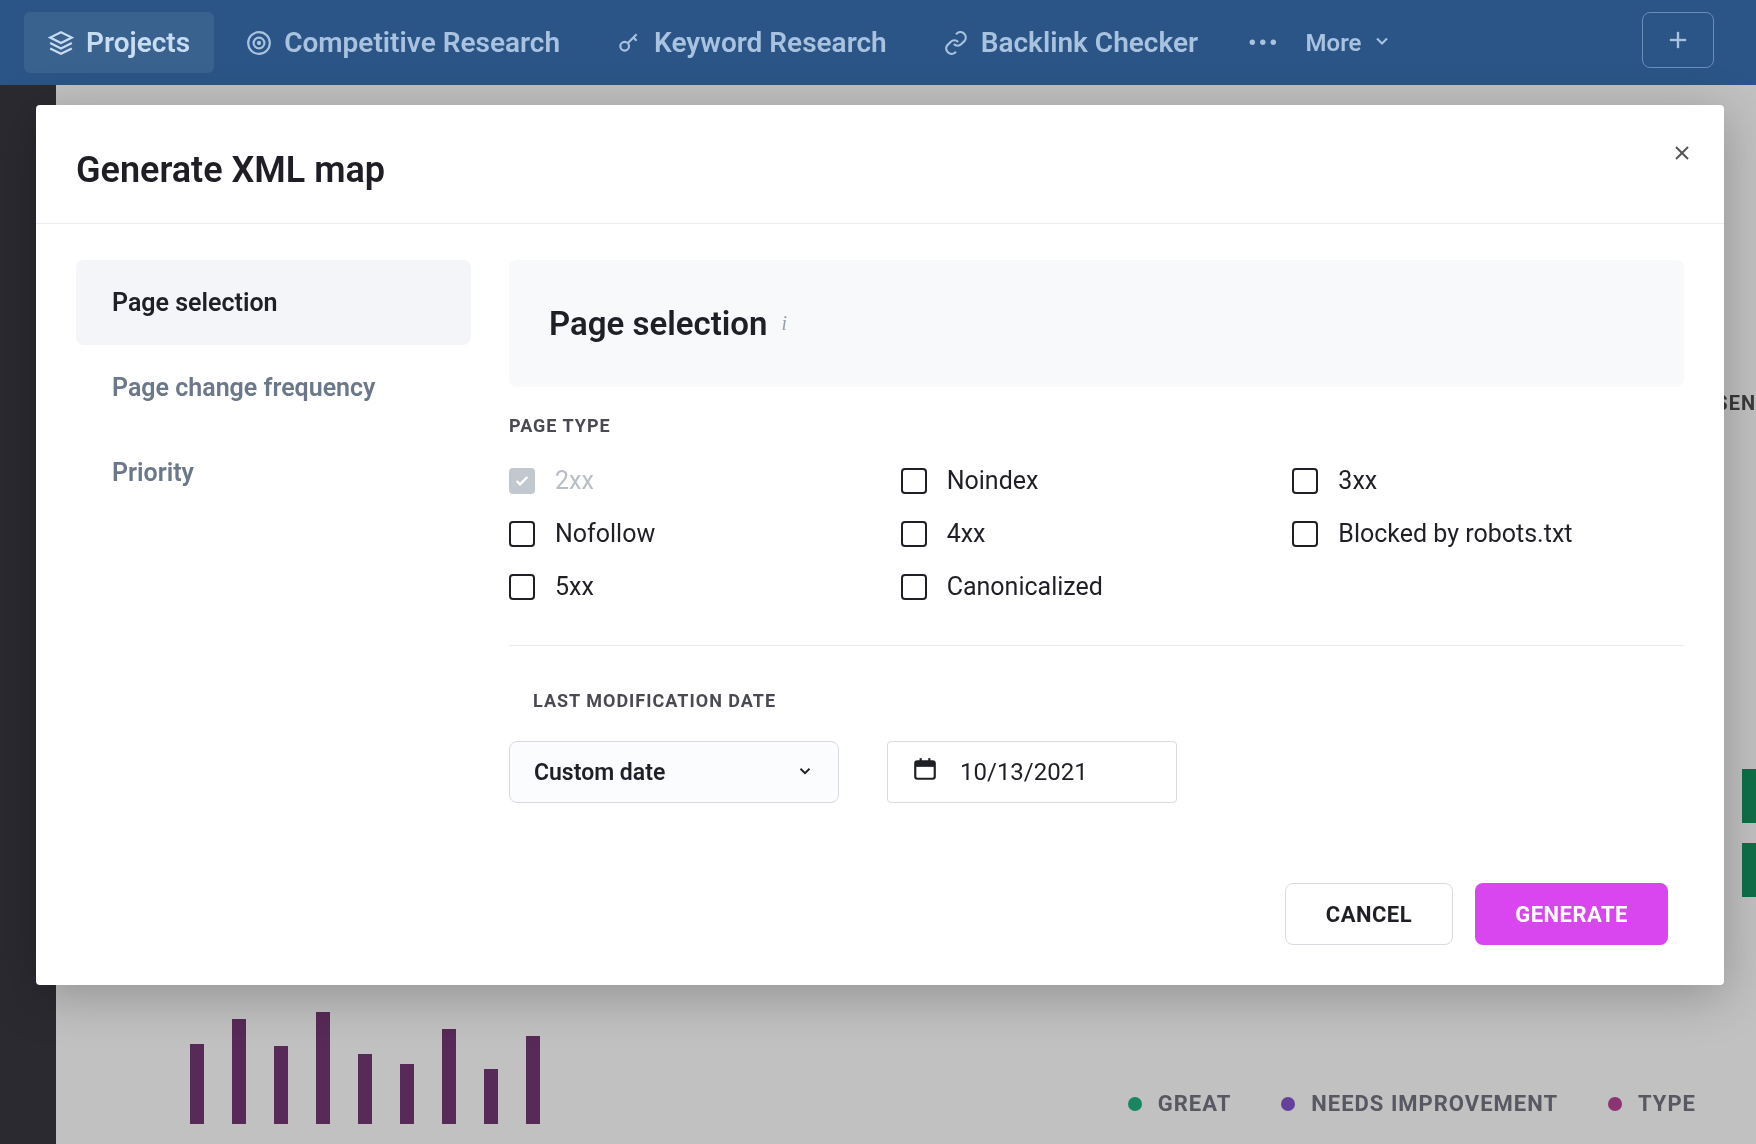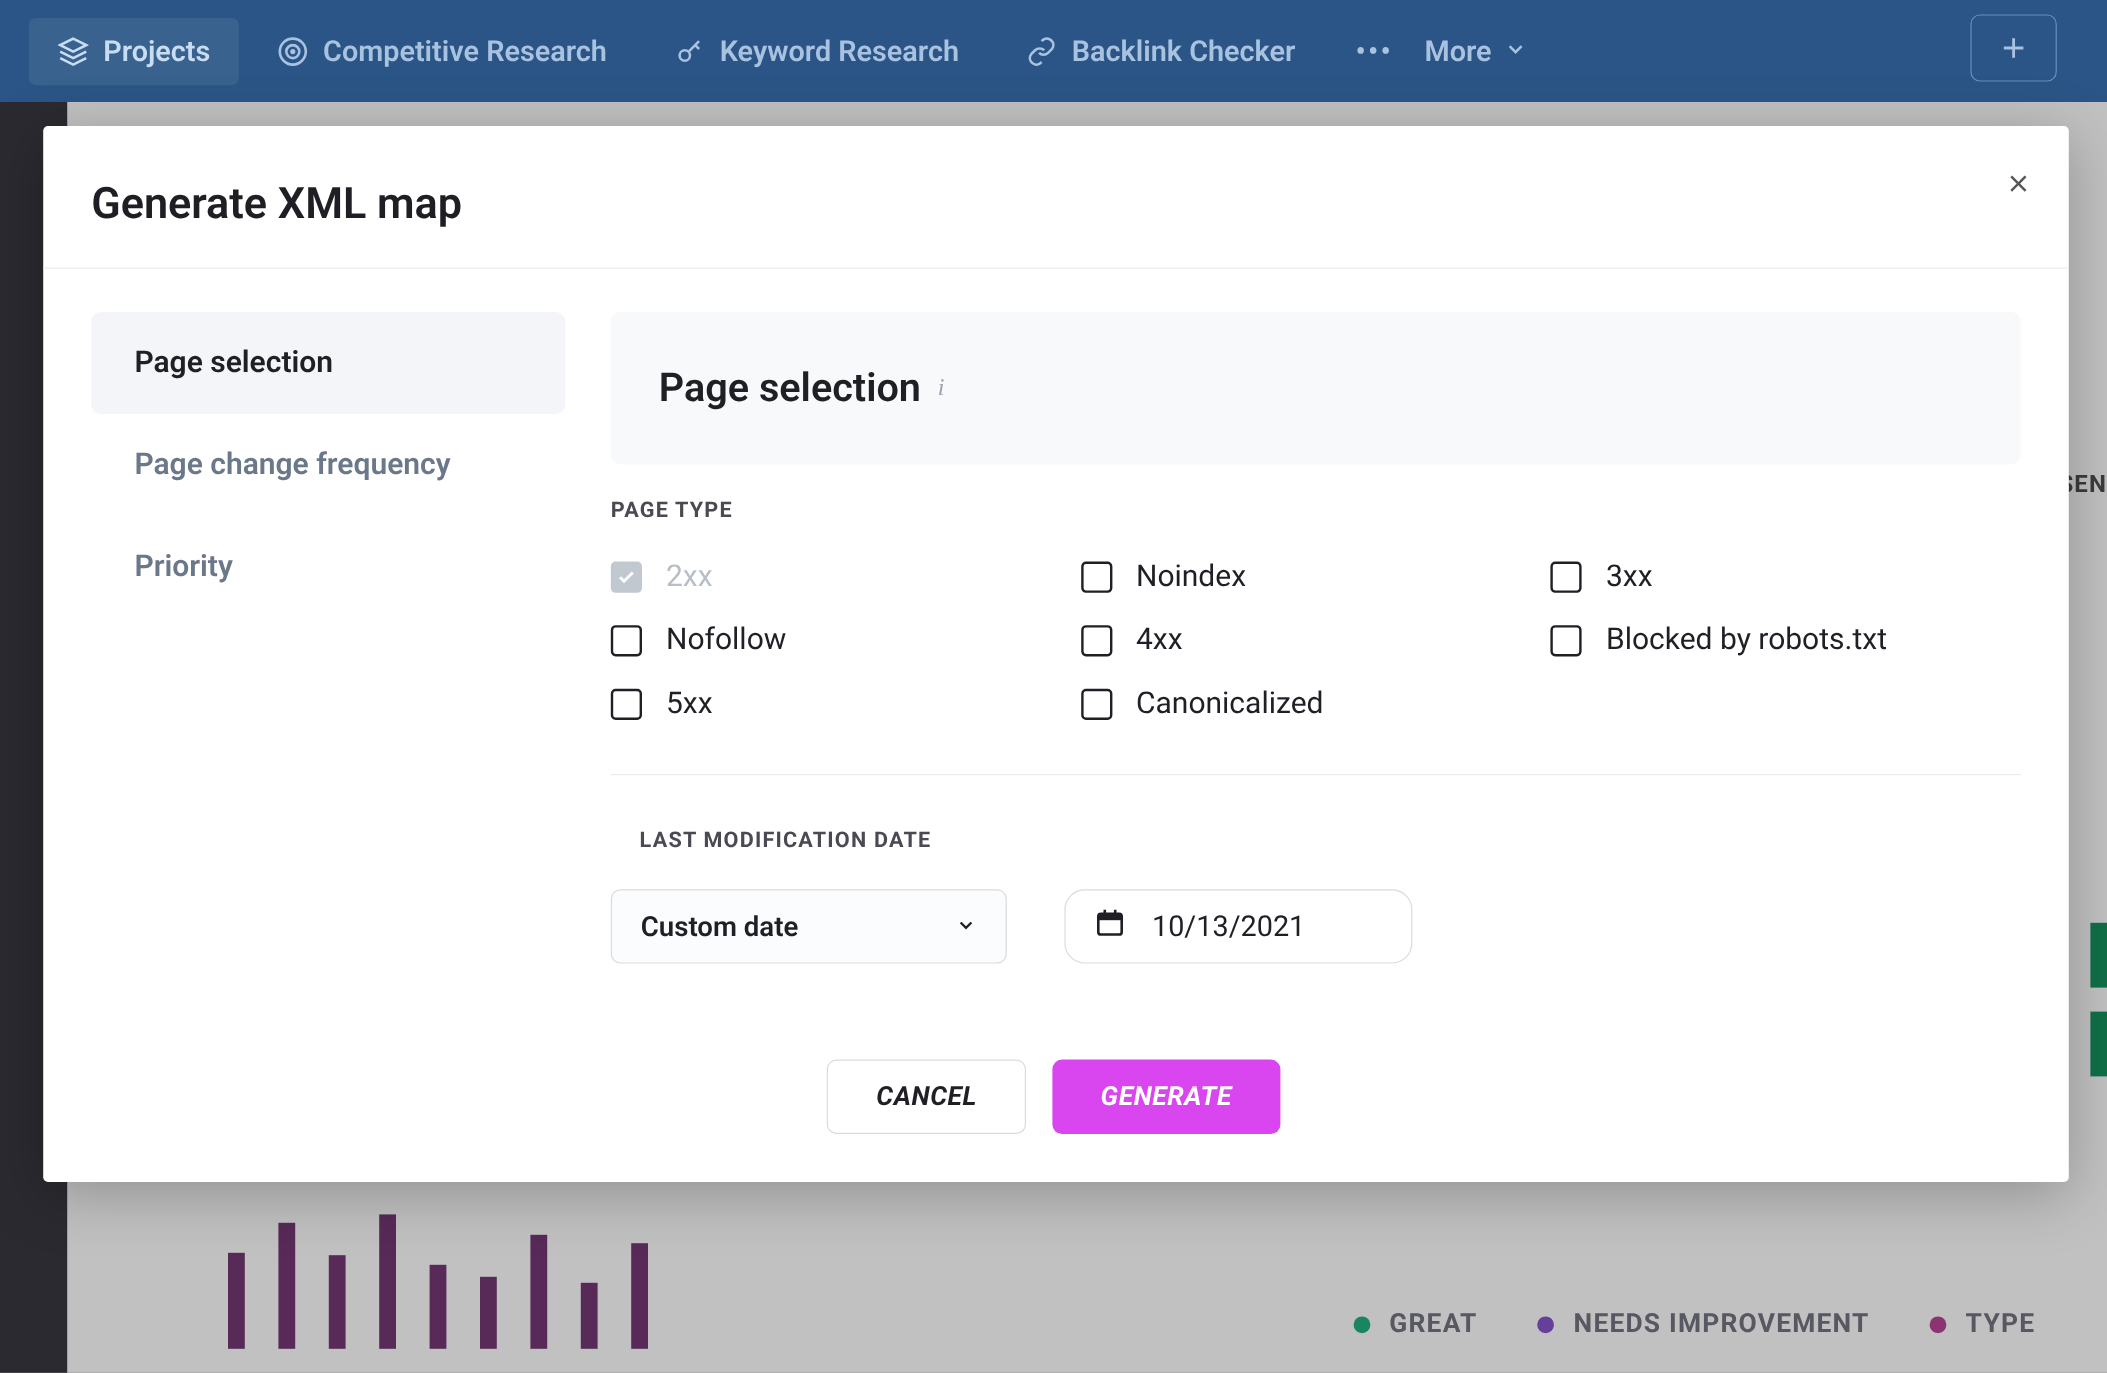--- a/index.html
+++ b/index.html
@@ -14,21 +14,21 @@
     padding: 0 24px;
     gap: 8px;
     position: relative;
   }
   .nav-item {
     display: flex;
     align-items: center;
     gap: 12px;
     padding: 14px 24px;
     color: #a8c2df;
-    font-size: 24px;
+    font-size: 28px;
     font-weight: 600;
     border-radius: 6px;
     cursor: pointer;
   }
   .nav-item.active {
     background: rgba(255,255,255,0.08);
     color: #c8dcf2;
   }
   .nav-icon { width: 26px; height: 26px; display: inline-flex; align-items: center; justify-content: center; }
   .nav-more { display:flex; align-items:center; gap:10px; color:#a8c2df; font-size:24px; font-weight:600; padding: 0 18px; cursor:pointer; }
@@ -142,28 +142,28 @@
   .check-item.checked .checkbox { background:#c2c8d0; border-color:#c2c8d0; color:#fff; }
   .check-item.disabled .checkbox { border-color:#c2c8d0; }
   
   .date-row { margin-top:30px; display:flex; gap:48px; }
   .select-box {
     width: 330px; height: 62px; border:1px solid #d9dbe0; border-radius:8px;
     background:#fbfcfd; display:flex; align-items:center; justify-content:space-between;
     padding: 0 24px; font-size:23px; font-weight:600; color:#1f1f26; cursor:pointer;
   }
   .date-box {
-    width: 290px; height:62px; border:1px solid #d9dbe0; border-radius:17px;
+    width: 290px; height:62px; border:1px solid #d9dbe0; border-radius:4px;
     display:flex; align-items:center; gap:22px; padding:0 24px; font-size:24px; color:#1f1f26;
   }
   
   .modal-footer {
     margin-top: 80px;
-    padding: 0 44px 40px 40px;
-    display:flex; justify-content:center; gap:22px;font-style:italic;
+    padding: 0 56px 40px 40px;
+    display:flex; justify-content:flex-end; gap:22px;
   }
   .btn {
     height:62px; padding:0 40px; border-radius:8px; font-size:22px; font-weight:700;
     letter-spacing:0.5px; display:flex; align-items:center; cursor:pointer;
   }
   .btn.secondary { background:#fff; border:1px solid #d9dbe0; color:#1f1f26; }
   .btn.primary { background:#d946ef; color:#fff; }
 </style>
 </head>
 <body>

